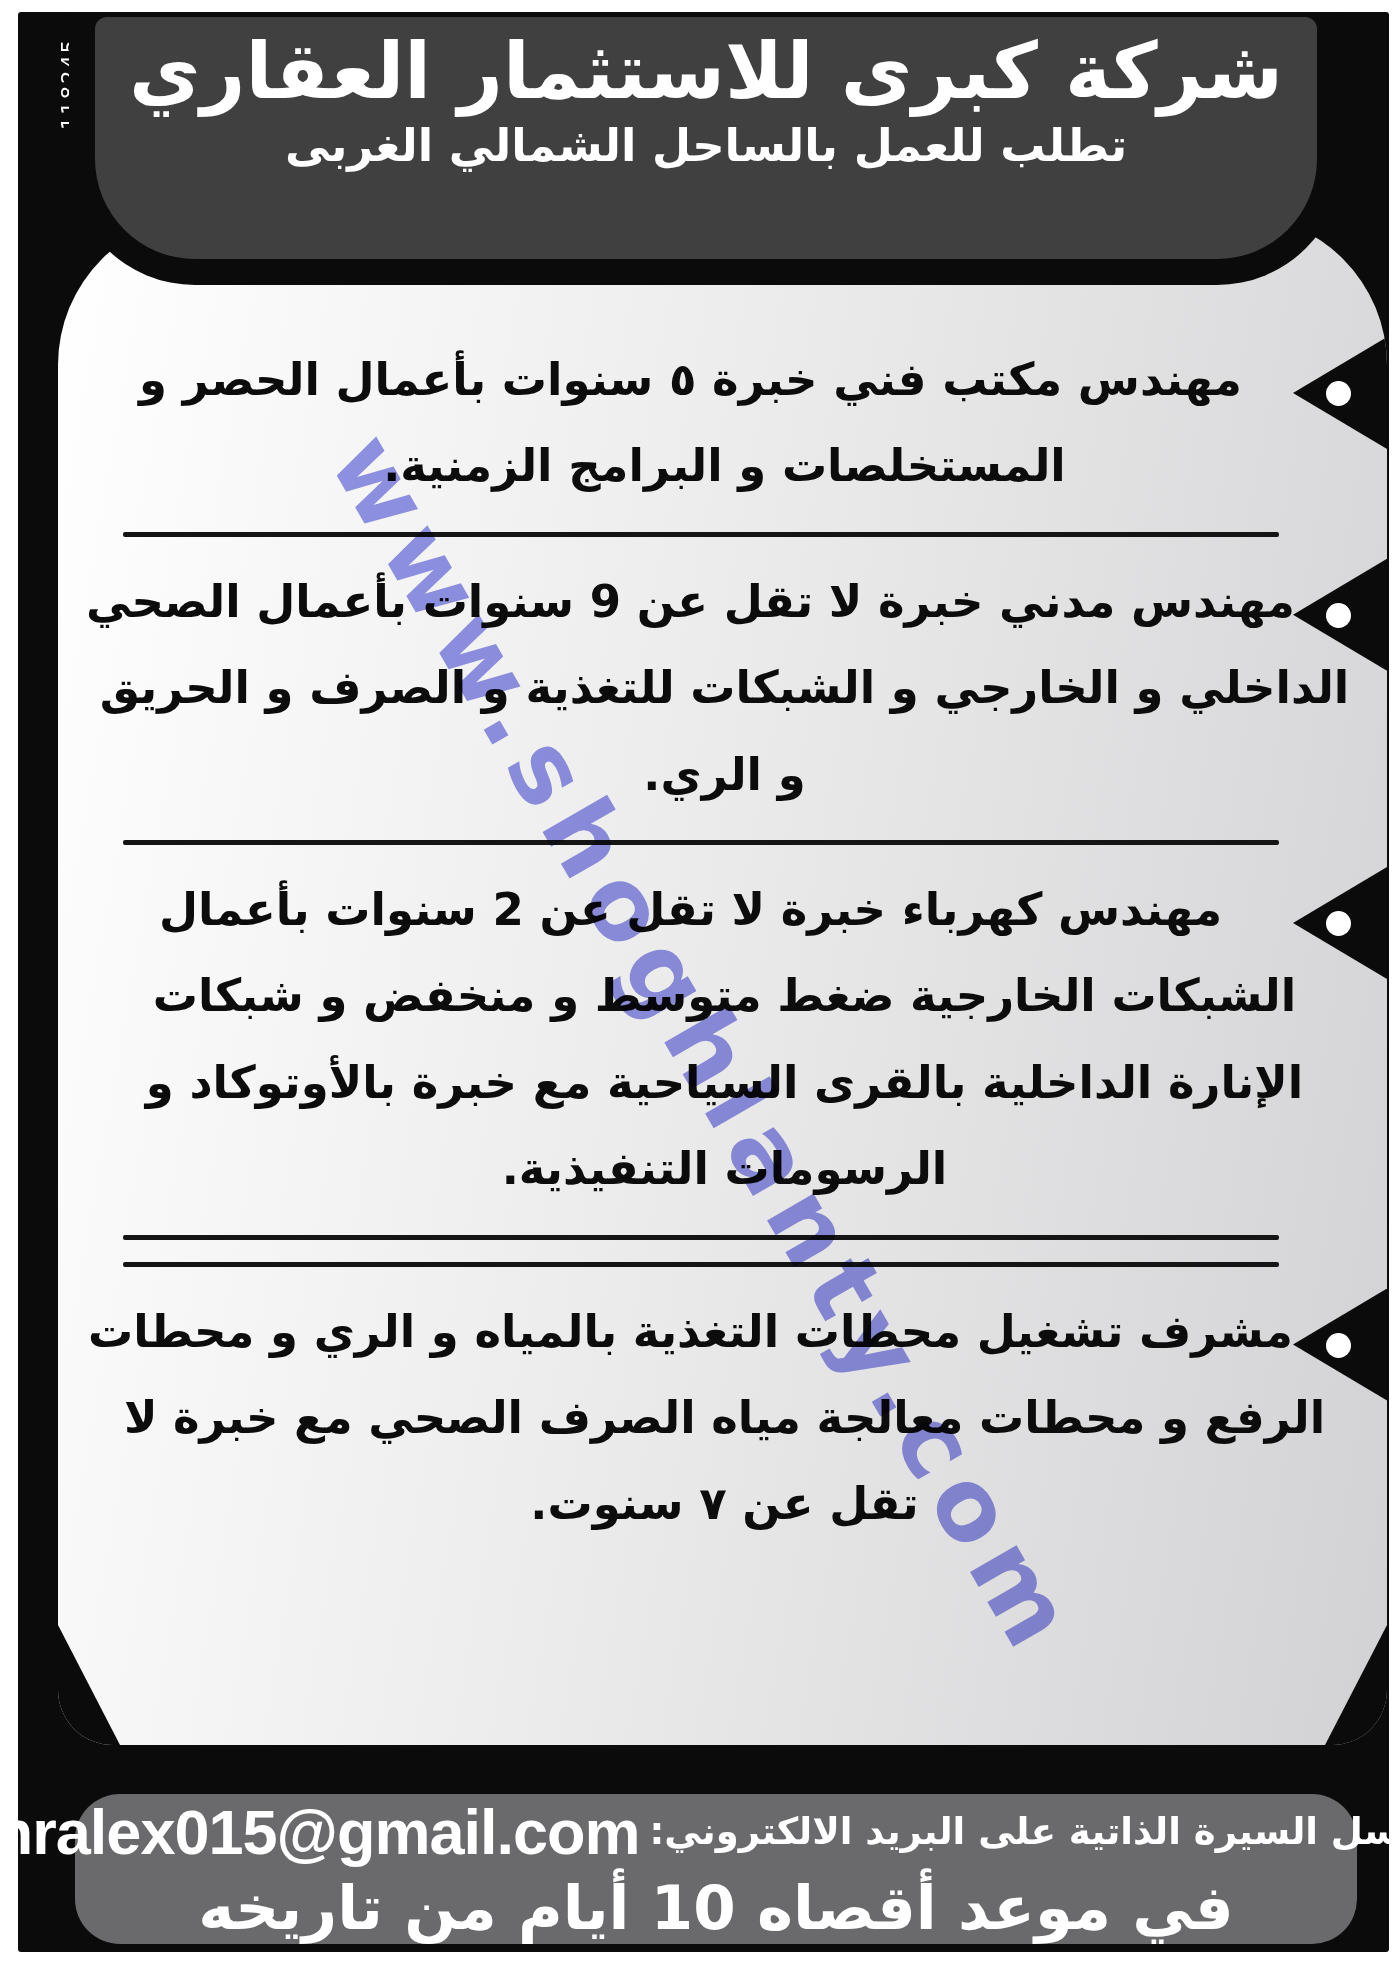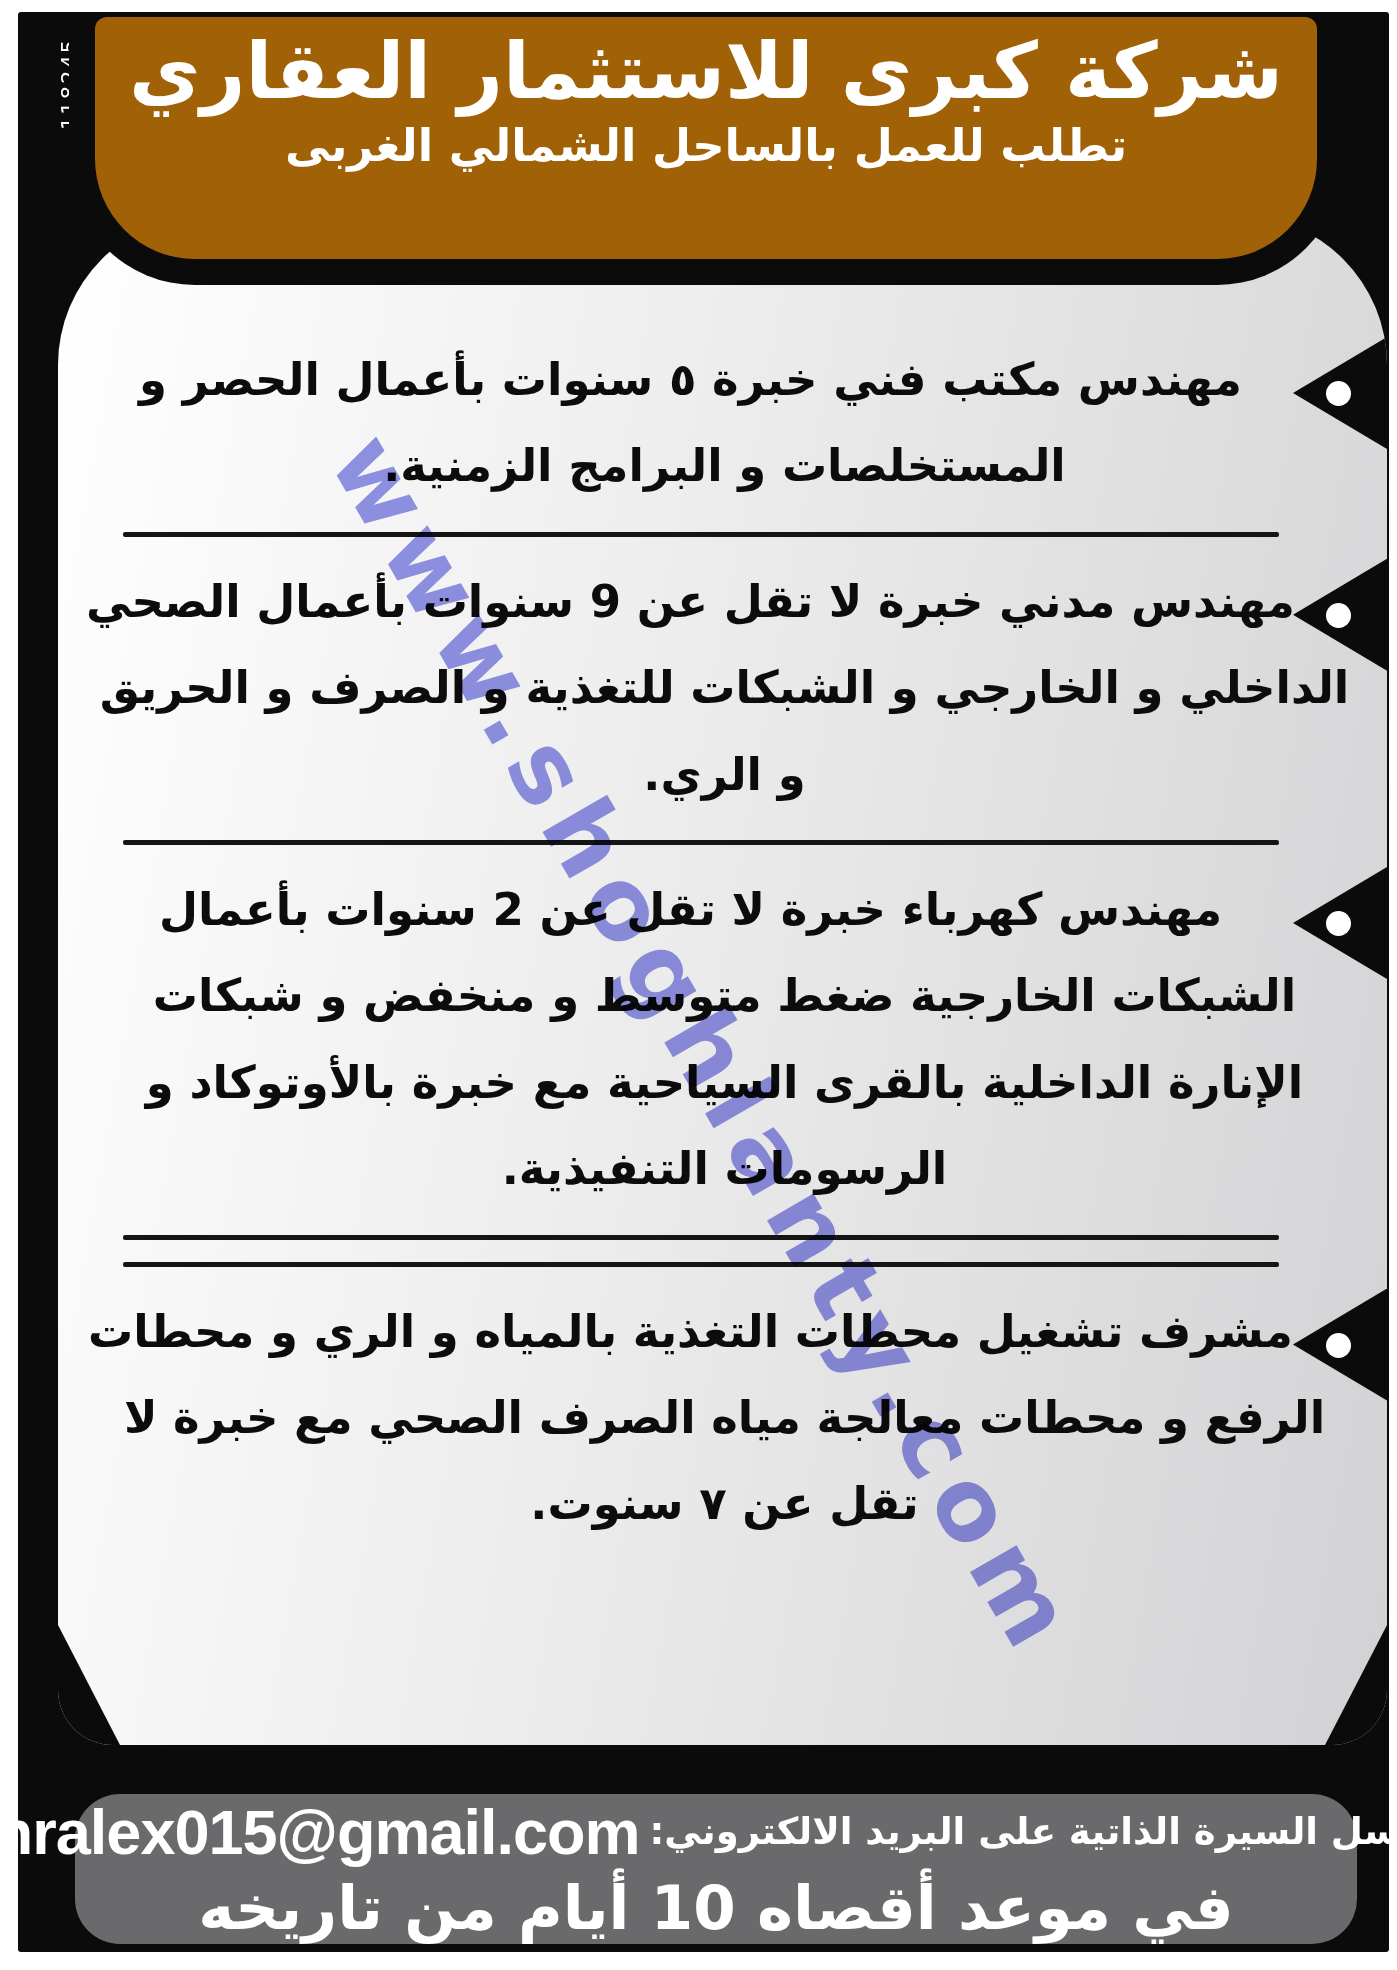--- a/index.html
+++ b/index.html
@@ -15,21 +15,21 @@
   
   .ad-number{
     position:absolute;left:40px;top:118px;
     transform:rotate(-90deg);transform-origin:top left;
     color:#ffffff;font-size:21px;letter-spacing:2px;white-space:nowrap;
     font-family:"DejaVu Sans",sans-serif;
   }
   
   .header{
     position:absolute;left:77px;top:5px;width:1222px;height:242px;
-    background:#a16207;border-radius:12px 12px 100px 100px;
+    background:#404040;border-radius:12px 12px 100px 100px;
     box-shadow:0 0 0 26px #0b0b0b;z-index:3;
     display:flex;flex-direction:column;align-items:center;justify-content:flex-start;
   }
   .header .title{
     direction:rtl;color:#ffffff;font-weight:bold;font-size:78px;line-height:1.2;
     margin-top:8px;white-space:nowrap;
   }
   .header .subtitle{
     direction:rtl;color:#ffffff;font-weight:bold;font-size:45px;line-height:1.2;
     margin-top:0;white-space:nowrap;

